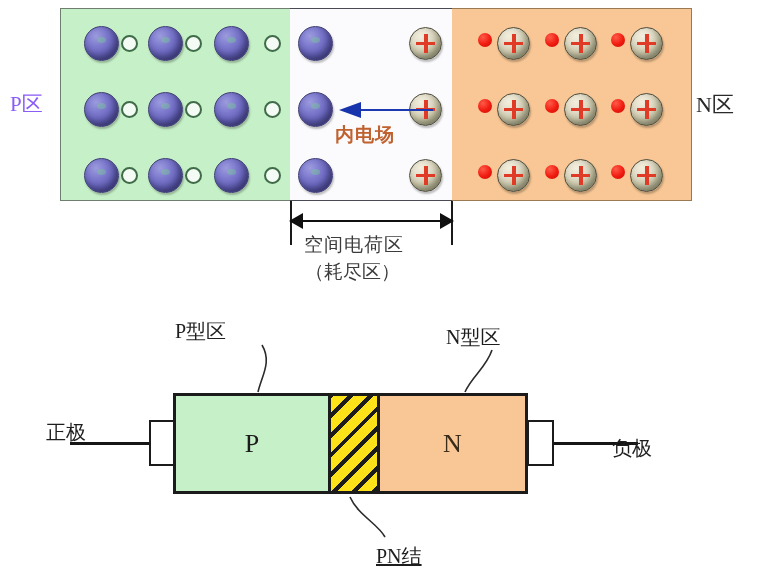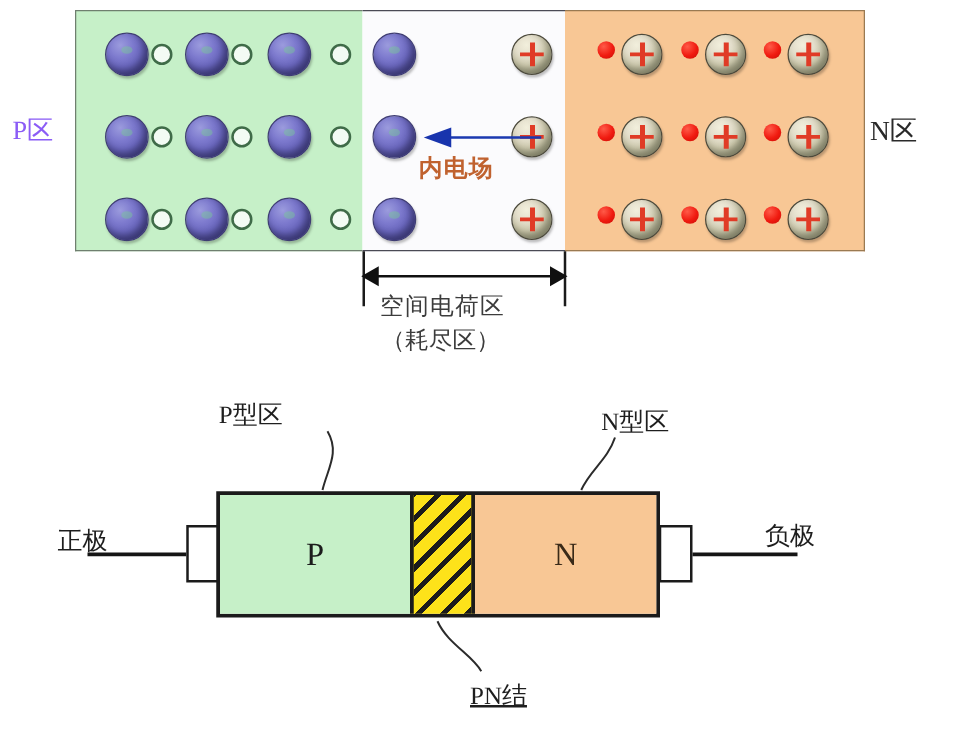--- a/index.html
+++ b/index.html
@@ -76,23 +76,23 @@
 
   .cap{position:absolute;width:27px;height:46px;background:#ffffff;border:2.5px solid #1b1b1b;box-sizing:border-box;}
   .cap-l{left:149px;top:420px;}
   .cap-r{left:527px;top:420px;}
   .lead{position:absolute;height:2.5px;background:#151515;}
   .lead-l{left:70px;top:442px;width:82px;}
   .lead-r{left:553px;top:442px;width:85px;}
 
   .lbl{position:absolute;font-size:20px;color:#1e1e1e;}
   .lbl-ptype{left:175px;top:318px;}
-  .lbl-ntype{left:481px;top:324px;}
+  .lbl-ntype{left:446px;top:324px;}
   .lbl-pos{left:46px;top:419px;}
-  .lbl-neg{left:612px;top:415px;font-family:Liberation Mono, monospace;}
+  .lbl-neg{left:612px;top:435px;font-family:Liberation Mono, monospace;}
   .lbl-pn{left:376px;top:543px;text-decoration:underline;}
 
   svg.leaders{position:absolute;left:0;top:0;width:766px;height:588px;pointer-events:none;}
 
   
   .watermark{position:absolute;left:26px;top:522px;width:180px;height:52px;opacity:.9;}
   .wm-text{font-family:"DejaVu Sans",sans-serif;font-size:30px;font-weight:bold;
      color:transparent;-webkit-text-stroke:1.2px #e4e4e4;letter-spacing:1px;}
 </style>
 </head>

